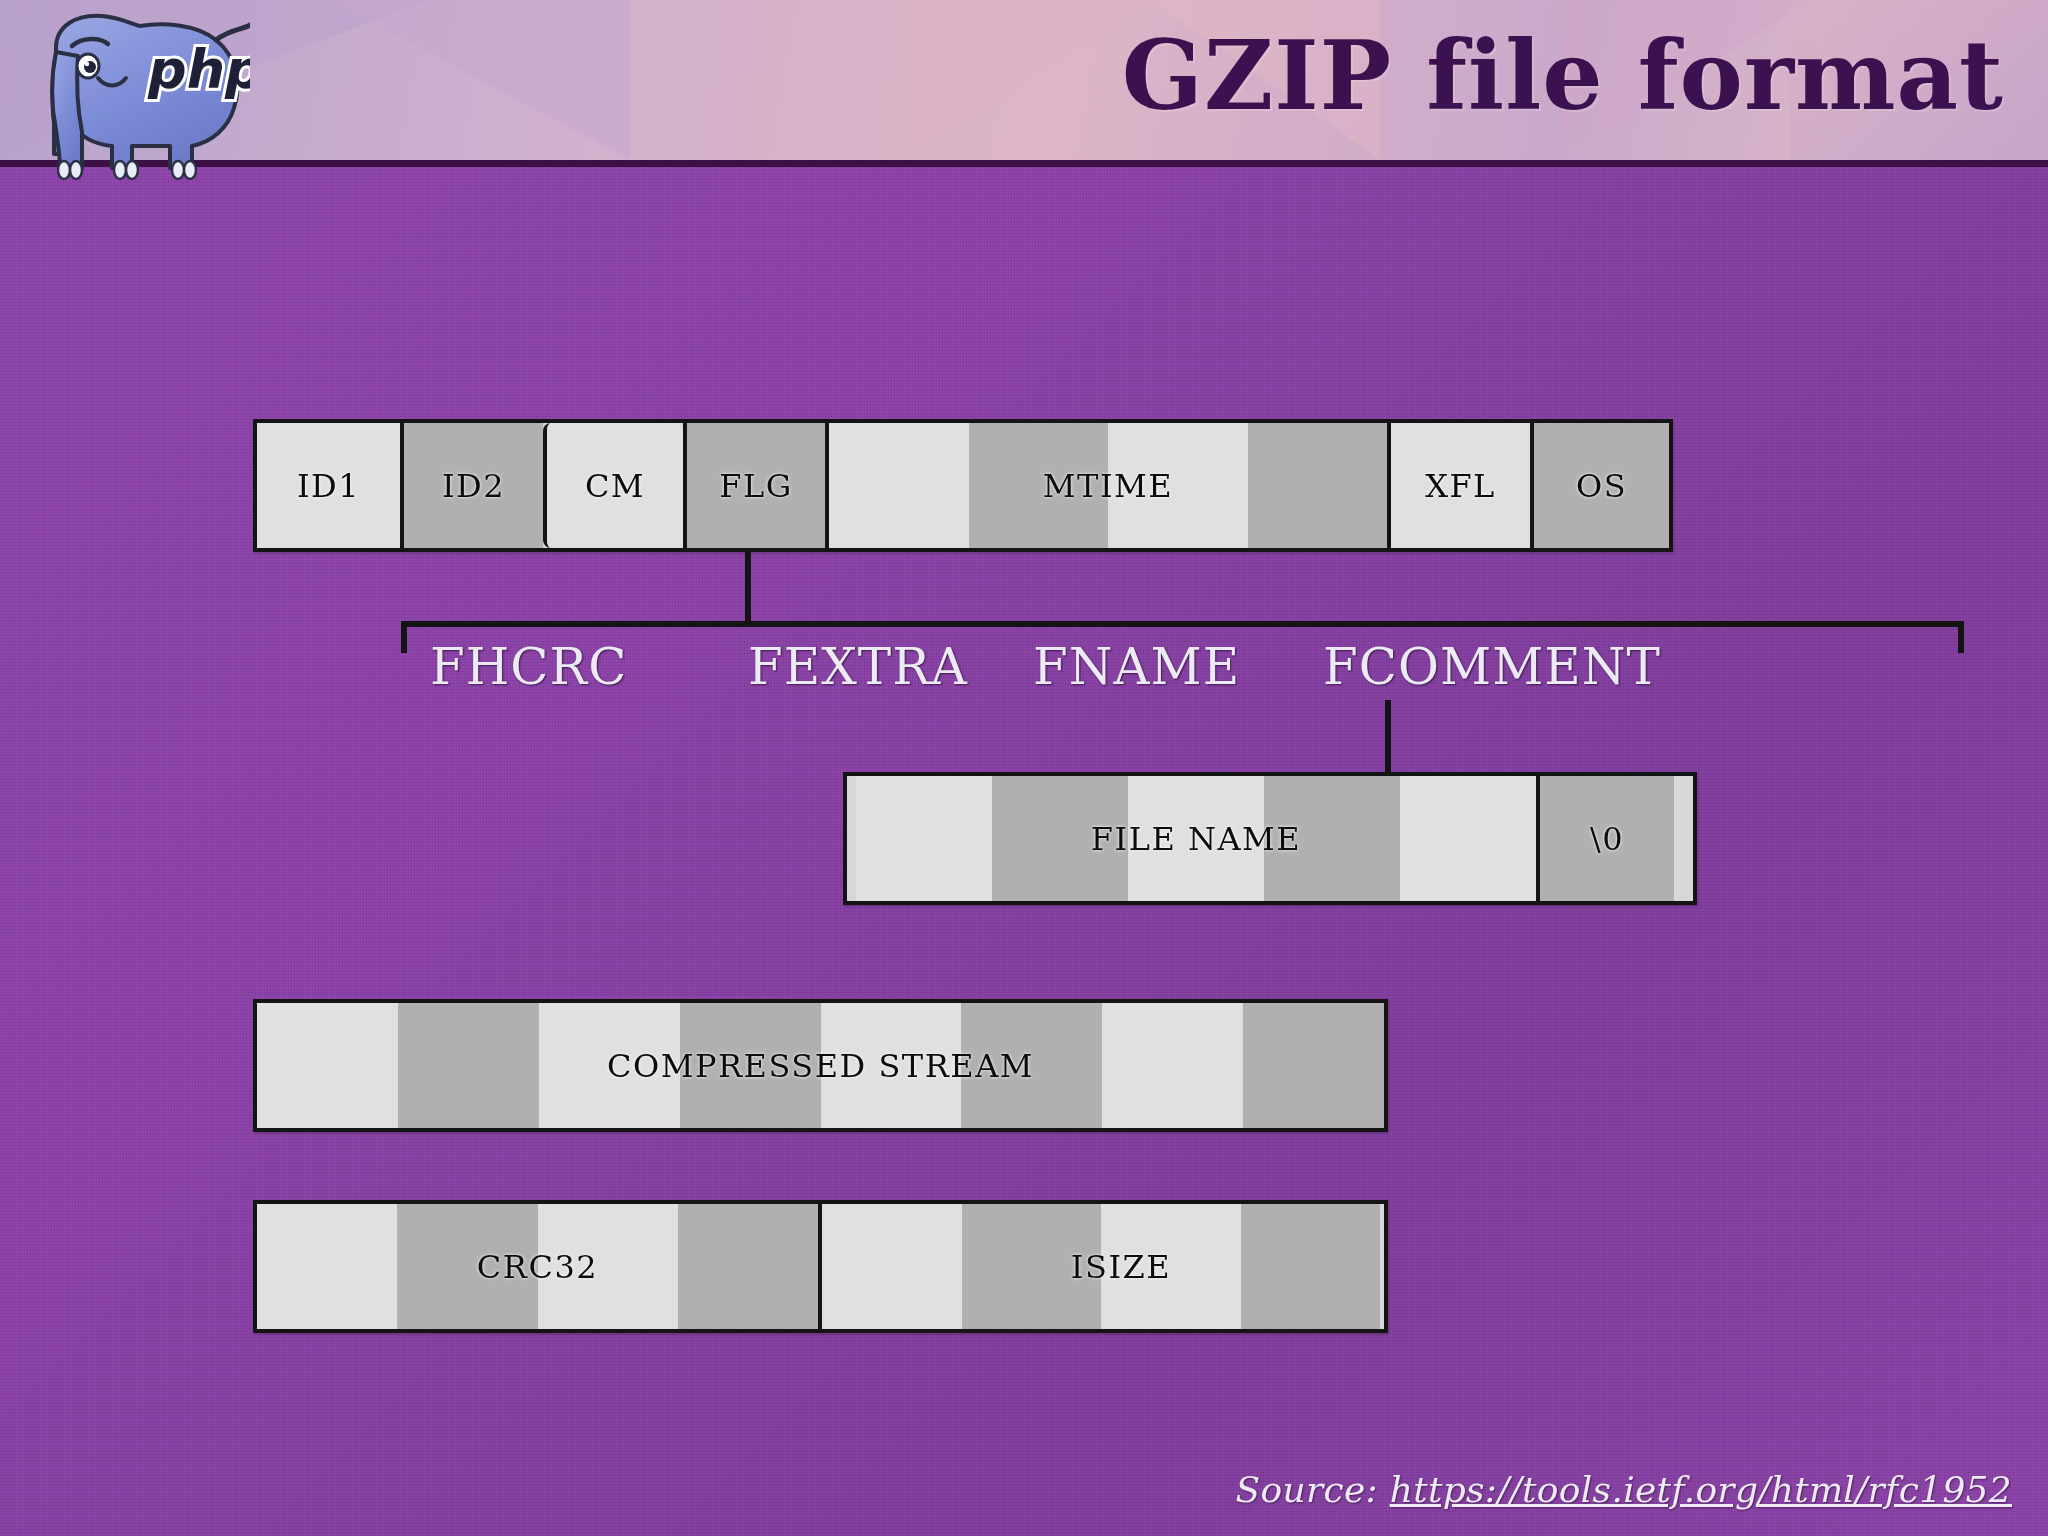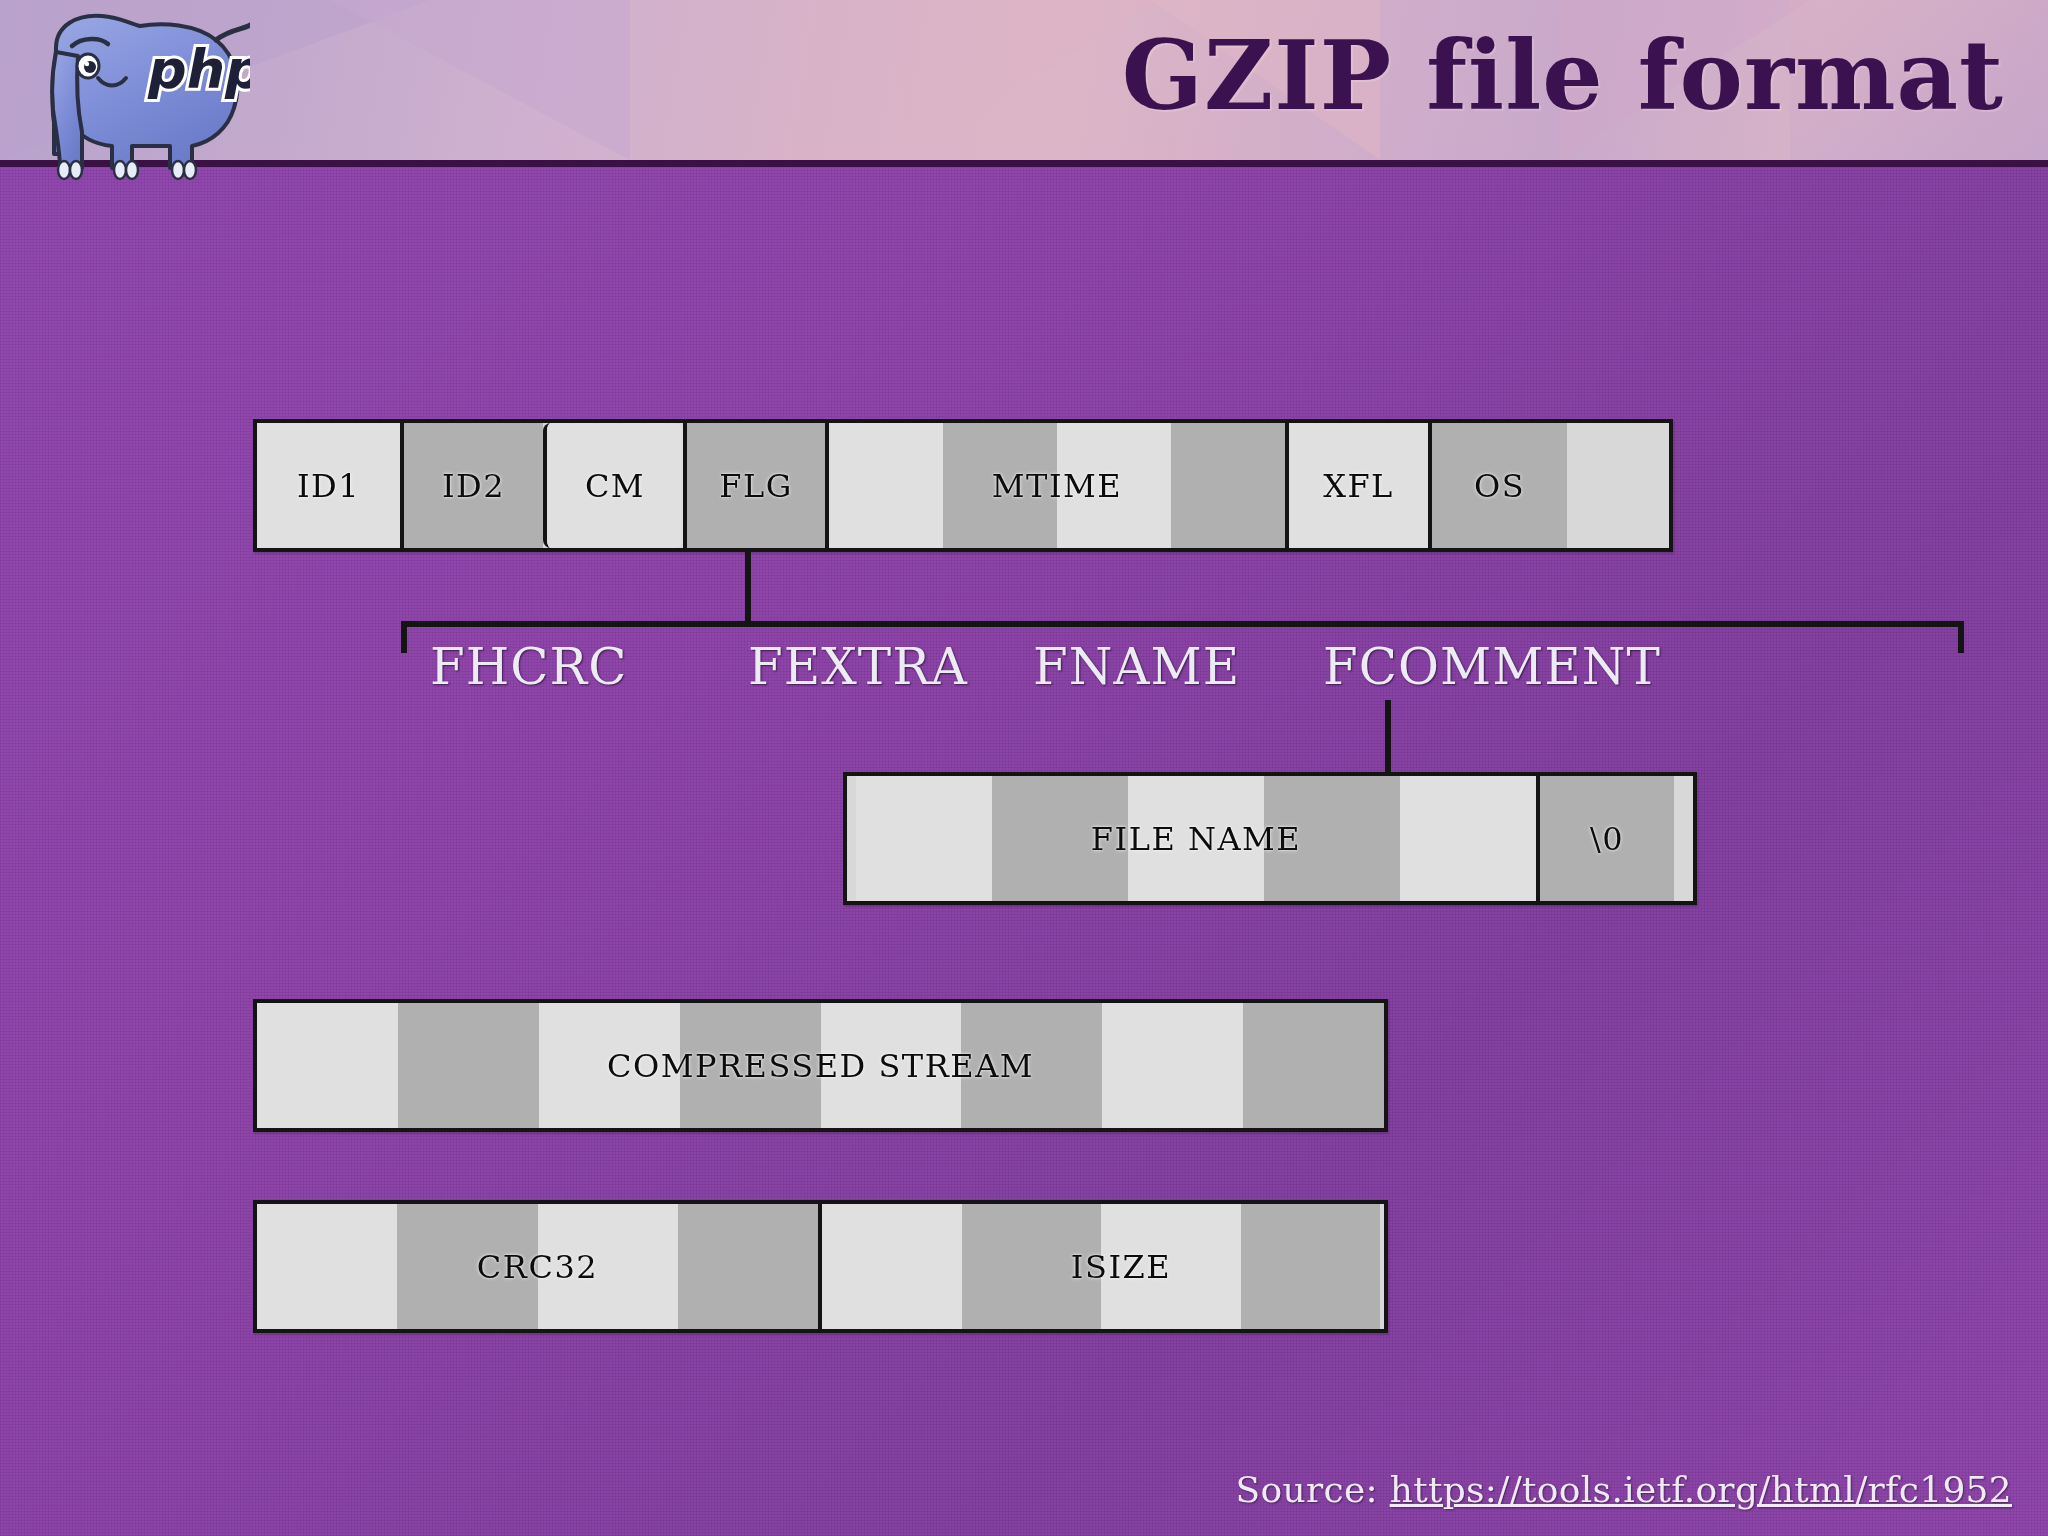--- a/index.html
+++ b/index.html
@@ -187,20 +187,21 @@
   #source {
     position: absolute;
     right: 36px;
     bottom: 26px;
     font-family: "DejaVu Serif", serif;
     font-size: 36px;
     color: #efeaf4;
     white-space: nowrap;
     letter-spacing: 0.3px;
     text-shadow: 1px 1px 2px rgba(40,10,55,0.6);
+    font-style: italic;
   }
   #source .url {
     text-decoration: underline;
   }
 </style>
 </head>
 <body>
 
 <div id="slide">
 
@@ -286,21 +287,21 @@
         <span class="flabel">CM</span>
       </div>
 
       <div class="field sep" style="width:142px;">
         <span class="stripes">
             <i class="s-dark"></i>
           </span>
         <span class="flabel">FLG</span>
       </div>
 
-      <div class="field sep" style="width:460px;">
+      <div class="field sep" style="width:562px;">
         <span class="stripes">
           <i class="s-light"></i>
             <i class="s-dark"></i>
             <i class="s-light"></i>
             <i class="s-dark"></i>
         </span>
         <span class="flabel">MTIME</span>
       </div>
 
       <div class="field sep" style="width:143px;">

